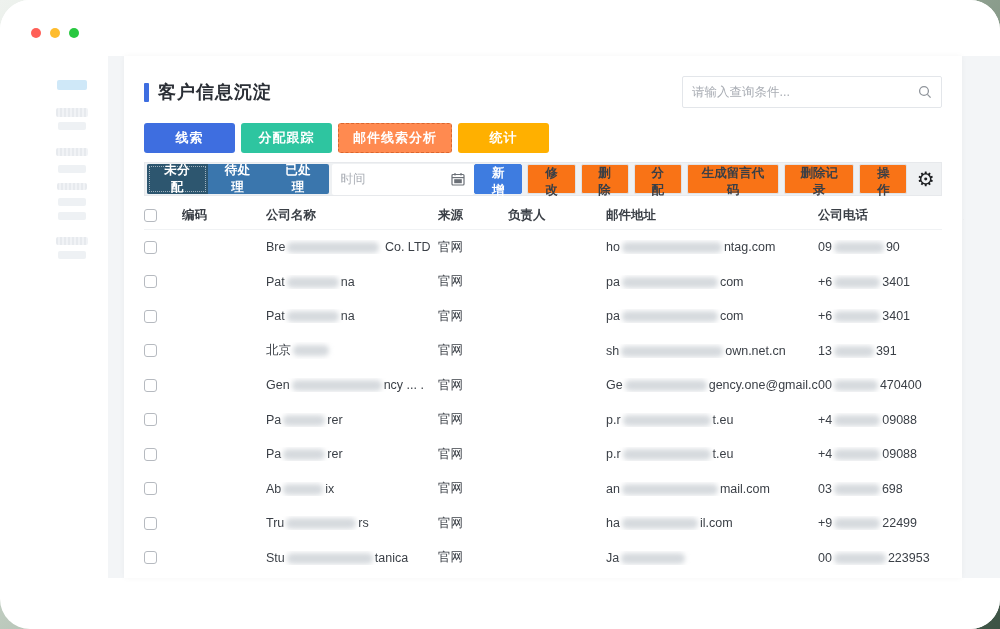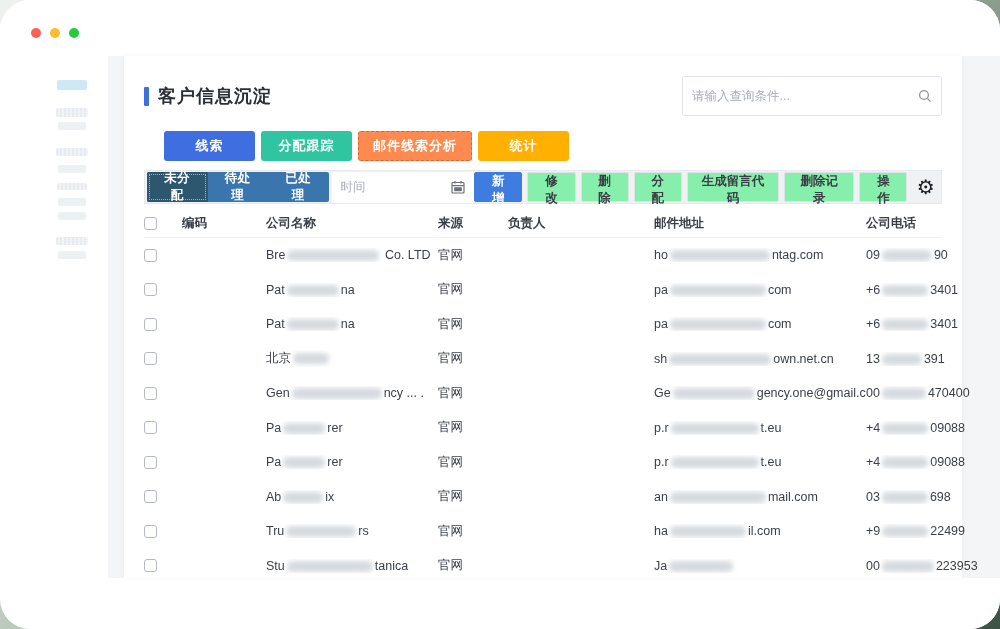--- a/index.html
+++ b/index.html
@@ -35,30 +35,30 @@
     position:absolute; left:16px; right:38px; top:0; height:522px;
     background:#fff; box-shadow:0 0 6px rgba(0,0,0,0.04);
     padding:20px 20px 0 20px;
   }
   
   .title-row { display:flex; justify-content:space-between; align-items:center; }
   .page-title { display:flex; align-items:center; gap:9px; }
   .accent-bar { width:5px; height:19px; background:#3e6ee0; border-radius:1px; }
   .page-title h1 { font-size:18px; font-weight:bold; color:#2b2f36; letter-spacing:1px; }
   .search-box {
-    width:260px; height:40px; border:1px solid #e3e6ea; background:#fff;
+    width:260px; height:32px; border:1px solid #e3e6ea; background:#fff;
     display:flex; align-items:center; padding:0 9px; border-radius:2px;
   }
   .search-box input {
     border:none; outline:none; flex:1; font-size:12.5px; color:#333;
     font-family:inherit; background:transparent;
   }
   .search-box input::placeholder { color:#a9adb4; }
   
-  .nav-btns { display:flex; gap:6px; margin-top:15px;margin-left:20px; }
+  .nav-btns { display:flex; gap:6px; margin-top:15px; }
   .nav-btn {
     min-width:91px; height:30px; border:none; border-radius:3px;
     color:#fff; font-size:13px; font-weight:bold; font-family:inherit;
     padding:0 14px; cursor:pointer; letter-spacing:1px;
   }
   .nav-btn.dashed { border:1px dashed rgba(216,98,42,0.9); }
   
   .toolbar {
     margin-top:9px; height:34px; background:#eff1f3; border:1px solid #e7e9ec;
     display:flex; align-items:center; justify-content:space-between; padding:2px;
@@ -72,40 +72,40 @@
   }
   .ftab.active { background:#2d566f; outline:1px dotted rgba(255,255,255,0.55); outline-offset:-3px; }
   .date-input {
     width:152px; height:31px; background:#fff; margin-left:3px;
     display:flex; align-items:center; justify-content:space-between;
     padding:0 9px; border-radius:2px; cursor:pointer;
   }
   .date-input span { font-size:12.5px; color:#a9adb4; }
   .toolbar-right { display:flex; align-items:center; gap:5px; height:30px; }
   .act-btn {
-    height:30px; padding:0 12px; background:#86efac; border:1px solid #dfe2e6;
+    height:30px; padding:0 12px; background:#f97316; border:1px solid #dfe2e6;
     border-radius:2px; font-size:12.5px; color:#3a3f46; font-family:inherit;
     cursor:pointer; font-weight:bold;
   }
   .act-btn.primary { background:#3e7ce0; border-color:#3e7ce0; color:#fff; }
   .gear-btn {
     width:30px; height:30px; border:none; background:transparent; cursor:pointer;
     font-size:20px; color:#1c1e21; line-height:30px; padding:0;
   }
   
   .tbl { margin-top:6px; }
   .tr { display:flex; align-items:center; height:34.5px; }
   .tr.head { color:#5a5f66; font-weight:bold; border-bottom:1px solid #f0f2f4; height:28px; }
   .td { font-size:12.5px; color:#3a3f46; white-space:nowrap; overflow:hidden; }
   .c-cb { flex:0 0 38px; display:flex; align-items:center; }
   .c-code { flex:0 0 84px; }
   .c-company { flex:0 0 172px; }
   .c-source { flex:0 0 70px; }
   .c-owner { flex:0 0 98px; }
-  .c-email { flex:0 0 212px;margin-left:48px; }
+  .c-email { flex:0 0 212px; }
   .c-phone { flex:0 0 120px; }
   .c-product { flex:1; text-align:left; padding-left:26px; }
   .cb {
     width:13px; height:13px; border:1px solid #b6bac0; border-radius:3px;
     background:#fff; cursor:pointer;
   }
   .blurseg {
     display:inline-block; height:11px; border-radius:5px; background:#d6dade;
     filter:blur(2.5px); vertical-align:middle; margin:0 2px;
   }

